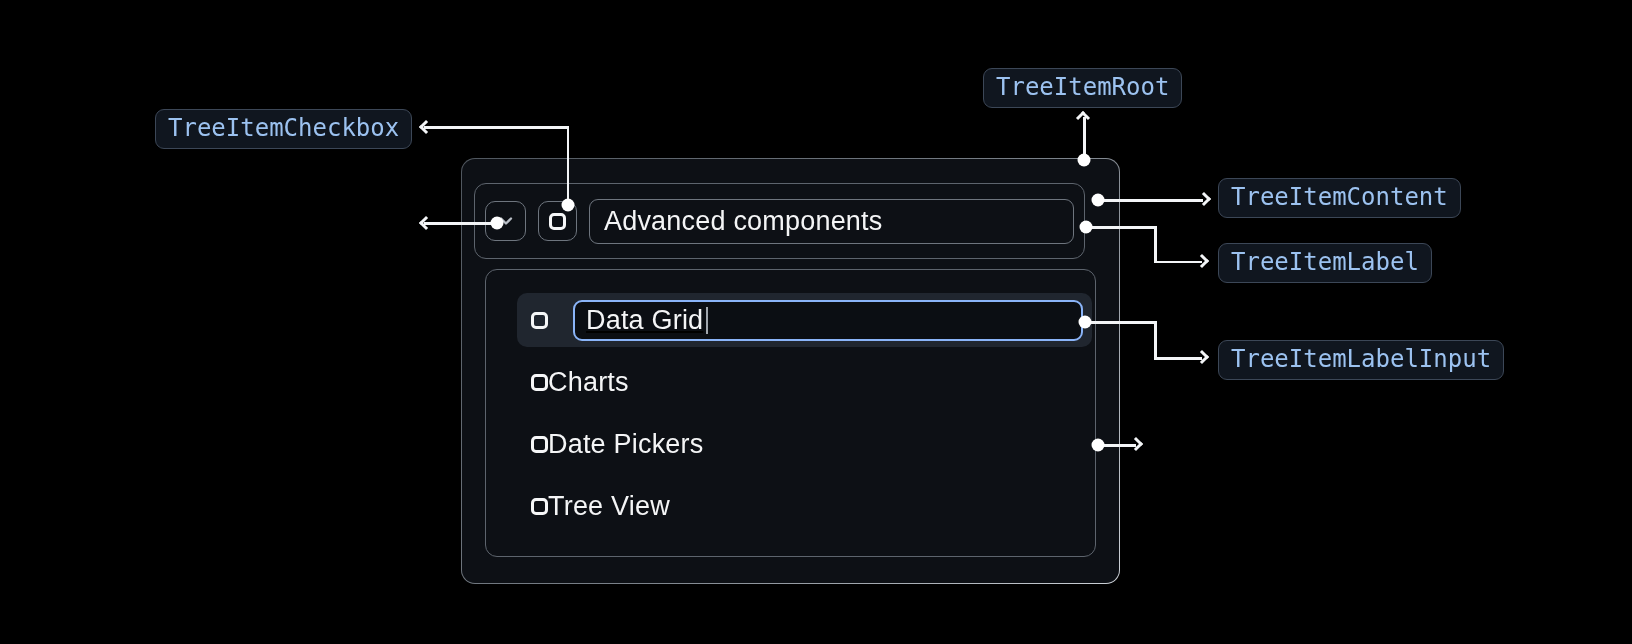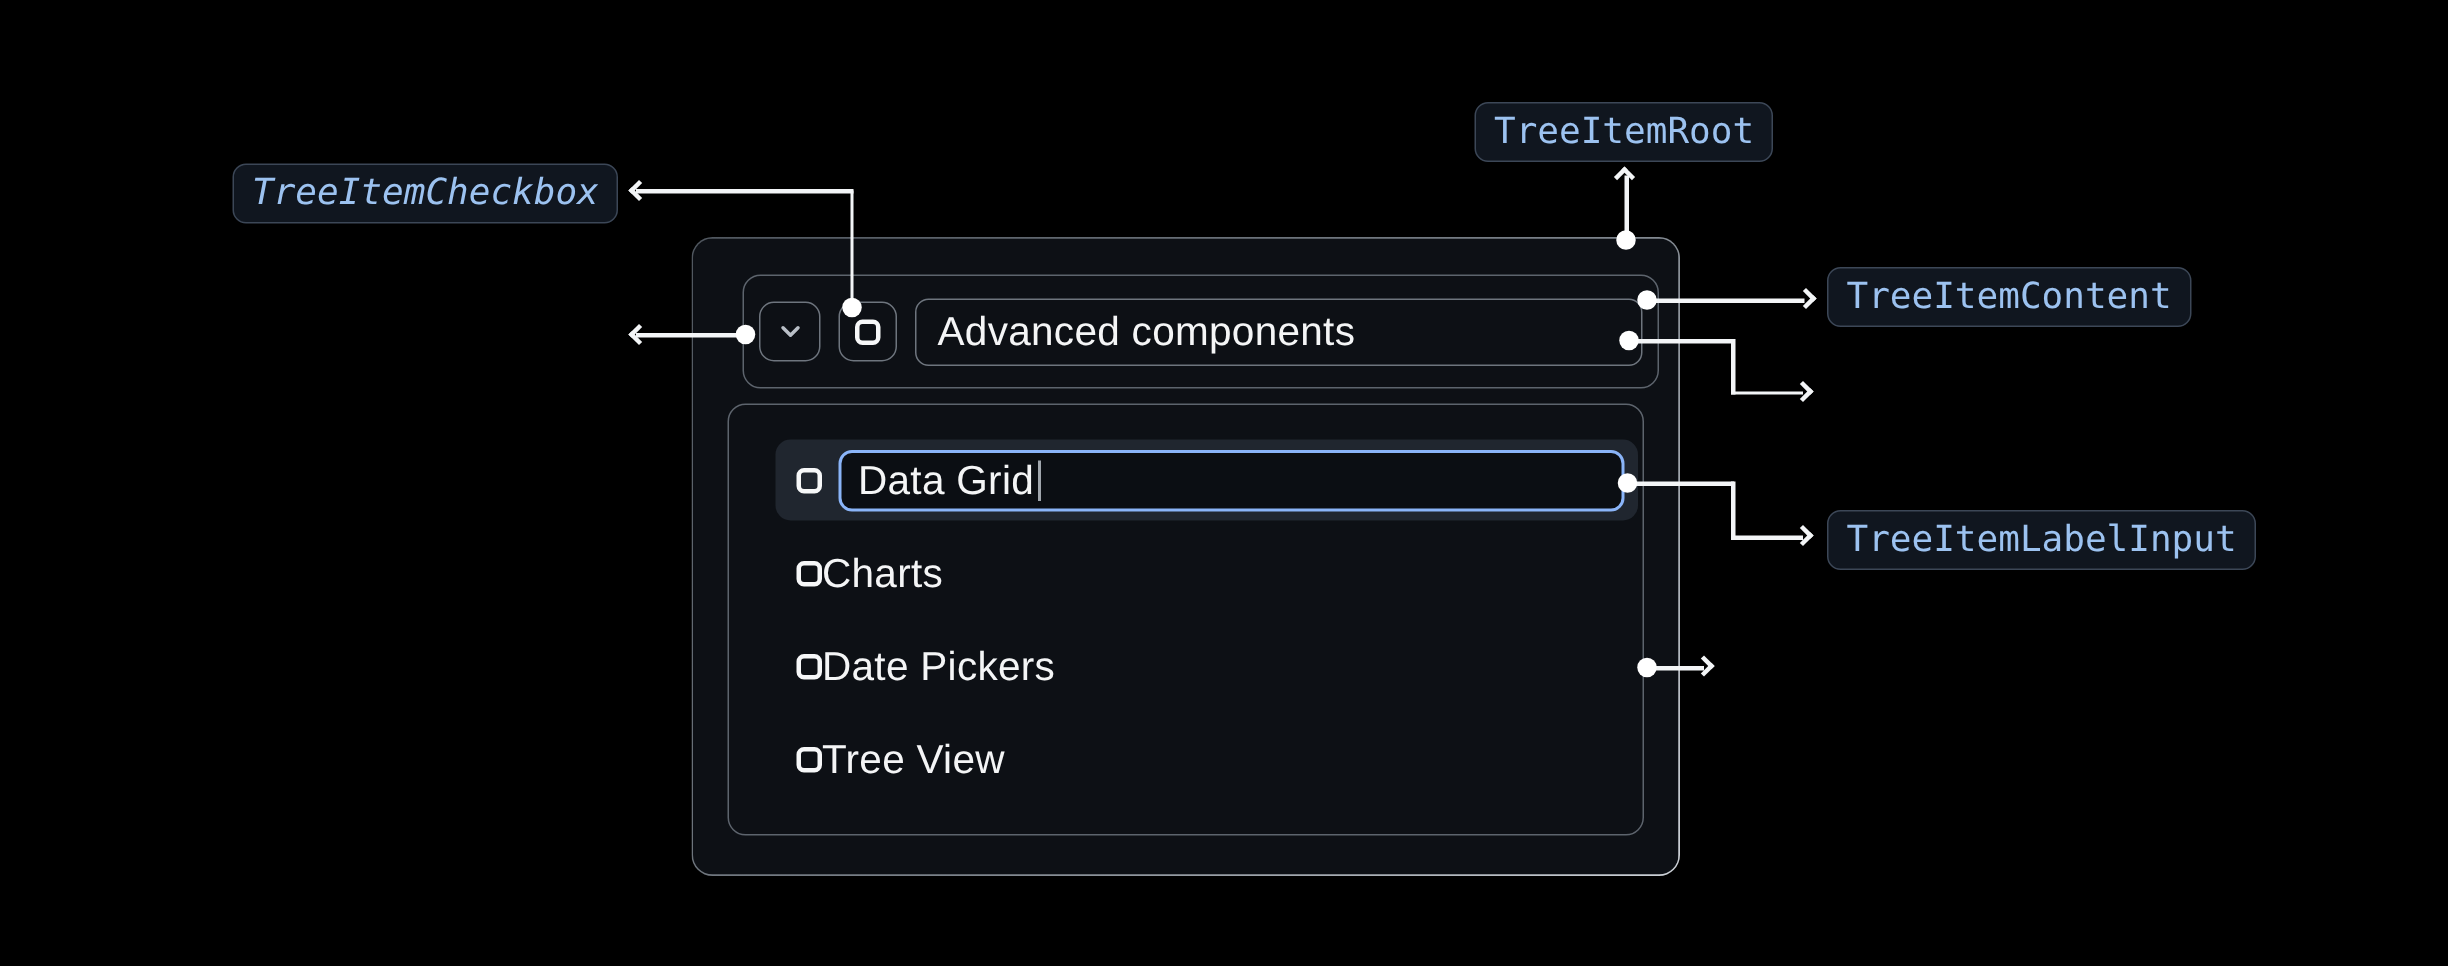--- a/index.html
+++ b/index.html
@@ -41,21 +41,21 @@
   
   .anatomy-root {
     position:absolute; left:461px; top:158px; width:659px; height:426px;
     border-radius:14px;
     border:1.5px solid transparent;
     background:
       linear-gradient(#0d1015,#0d1015) padding-box,
       linear-gradient(135deg,#4f565e 0%, #7b828a 55%, #ccd1d7 100%) border-box;
   }
   .content-row {
-    position:absolute; left:33px; top:24px; width:611px; height:76px;
+    position:absolute; left:12px; top:24px; width:611px; height:76px;
     border:1.5px solid #5d646d; border-radius:12px;
     display:flex; align-items:center; padding:12px 10px; gap:12px;
   }
   .icon-btn {
     width:41px; height:40px; flex:0 0 auto;
     border:1.5px solid #6e757e; border-radius:10px;
     display:flex; align-items:center; justify-content:center;
     background:transparent;
   }
   .icon-btn.narrow { width:39px; }
@@ -72,21 +72,21 @@
   .group-box {
     position:absolute; left:23px; top:110px; width:611px; height:288px;
     border:1.5px solid #5d646d; border-radius:12px;
     display:flex; flex-direction:column; gap:8px;
     padding:23px 3px 23px 31px;
   }
   .tree-row {
     height:54px; flex:0 0 auto; border-radius:10px;
     display:flex; align-items:center; padding-left:14px; 
   }
-  .tree-row.editing { background:#20262f; gap:11px; }
+  .tree-row.editing { background:#20262f; gap:25px;text-decoration:underline; }
   .tree-row .row-label { font-size:27px; color:#f4f5f6; letter-spacing:0.2px; }
   .label-input {
     flex:1 1 auto; margin-right:9px; height:41px;
     border:2px solid #8ab4f8; border-radius:9px; background:#0b0e13;
     display:flex; align-items:center; padding:0 11px;
     font-size:27px; color:#f4f5f6; letter-spacing:0.2px;
   }
   .caret {
     display:inline-block; width:2px; height:27px;
     background:#a0a6ad; margin-left:3px;
@@ -167,18 +167,19 @@
   <div class="line h" style="left:1085px; top:321px; width:71px;"></div>
   <div class="line v" style="left:1154px; top:321px; height:38px;"></div>
   <div class="line h" style="left:1154px; top:357px; width:48px;"></div>
   <div class="dot" style="left:1085px; top:322px;"></div>
   <div class="arrow right" style="left:1197px; top:352px;"></div>
 
   <div class="line h" style="left:1098px; top:444px; width:38px;"></div>
   <div class="dot" style="left:1098px; top:445px;"></div>
   <div class="arrow right" style="left:1131px; top:439px;"></div>
 
-  <div class="badge" style="left:155px; top:109px;font-style:italic;">TreeItemCheckbox</div>
+  <div class="badge" style="left:155px; top:109px;">TreeItemCheckbox</div>
   <div class="badge" style="left:983px; top:68px;text-align:right;">TreeItemRoot</div>
   <div class="badge" style="left:1218px; top:178px;">TreeItemContent</div>
+  <div class="badge" style="left:1218px; top:243px;">TreeItemLabel</div>
   <div class="badge" style="left:1218px; top:340px;">TreeItemLabelInput</div>
 
 </div>
 
 </body></html>

